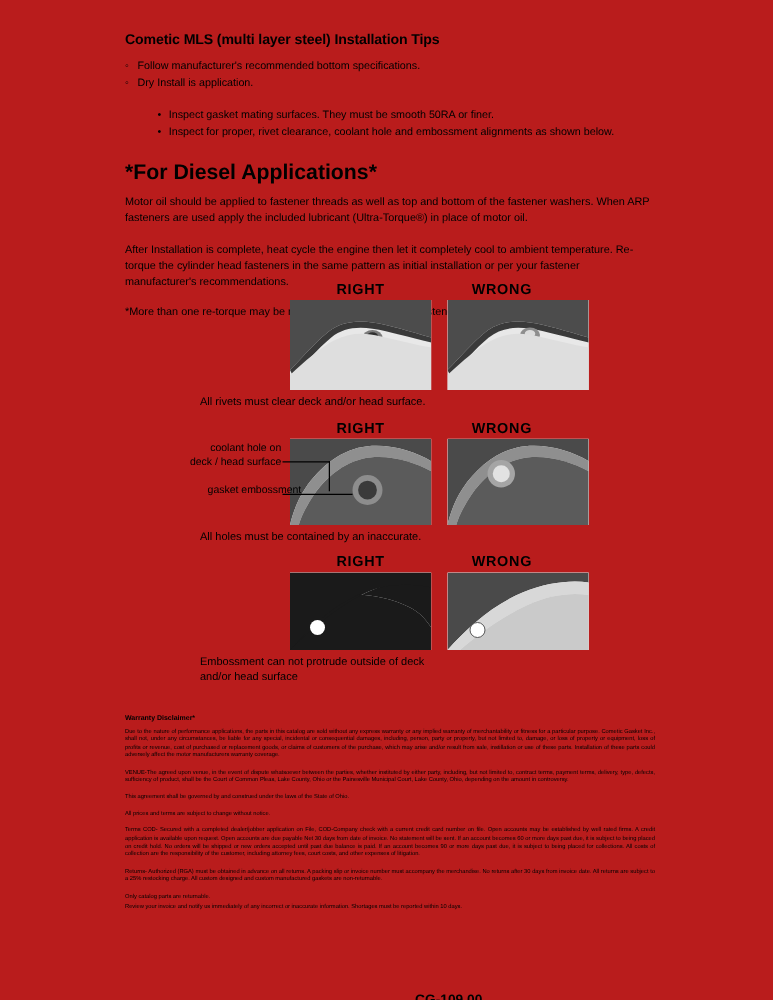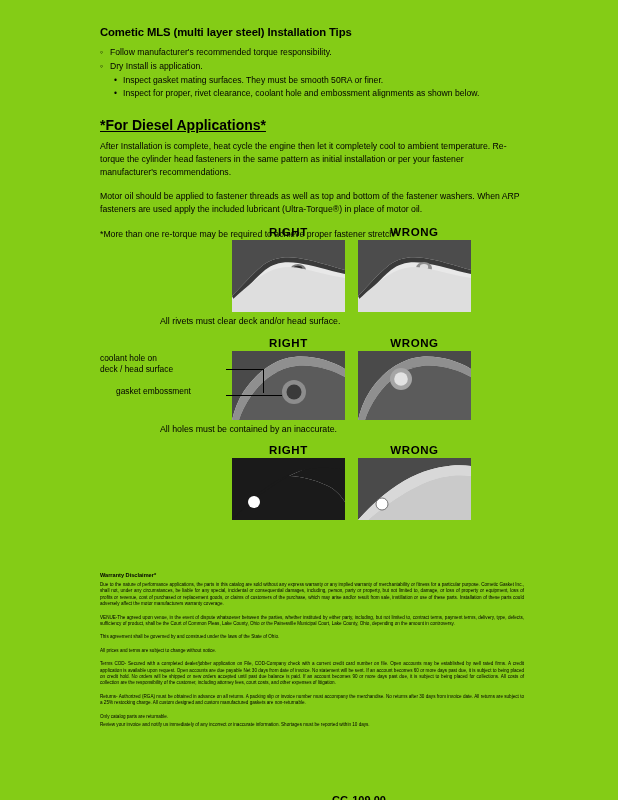--- a/index.html
+++ b/index.html
@@ -13,21 +13,21 @@
     position: relative;
     font-family: "Liberation Sans", sans-serif;
     color: #000000;
     overflow: hidden;
   }
   .page {
     position: absolute;
     left: 0; top: 0;
     width: 618px;
     height: 800px;
-    background: #84cc16;
+    background: #b91c1c;
   }
   .content {
     position: absolute;
     left: 100px;
     top: 26px;
     width: 420px;
   }
   h1.title {
     font-size: 11.3px;
     font-weight: bold;
@@ -48,41 +48,40 @@
   }
   ul.bullets > li::before {
     content: "\25E6";
     position: absolute;
     left: 0;
     top: 0;
     font-size: 8.6px;
   }
   ul.subbullets {
     list-style: none;
-    margin: 0;
+    margin: 12px;
     padding: 0 0 0 14px;
   }
   ul.subbullets > li {
     font-size: 8.6px;
     line-height: 13.4px;
     padding-left: 9px;
     position: relative;
   }
   ul.subbullets > li::before {
     content: "\2022";
     position: absolute;
     left: 0;
     top: 0;
     font-size: 8.6px;
   }
   h2.subtitle {
-    font-size: 14px;
+    font-size: 17px;
     font-weight: bold;
     margin: 16px 0 7px 0;
-    text-decoration: underline;
   }
   p.para {
     font-size: 8.7px;
     line-height: 13.2px;
     margin: 0 0 11px 0;
   }
   p.para.last { margin-bottom: 0; }
 
   
   .figures {
@@ -90,21 +89,20 @@
     left: 100px;
     top: 226px;
     width: 420px;
   }
   .figrow {
     position: relative;
     margin-bottom: 3px;
   }
   .fighead {
     display: flex;
-    gap: 13px;
     margin-left: 132px;
   }
   .fighead .lbl {
     width: 113px;
     text-align: center;
     font-size: 11.5px;
     font-weight: bold;
     letter-spacing: 0.6px;
     padding-bottom: 2px;
   }
@@ -121,20 +119,21 @@
   }
   .figcap {
     margin-left: 60px;
     font-size: 8.8px;
     margin-top: 4px;
     line-height: 11.5px;
   }
   .annot {
     position: absolute;
     font-size: 8.4px;
+    text-align: right;
     line-height: 11px;
   }
   .leader {
     position: absolute;
     height: 1px;
     background: #000;
   }
 
   
   .warranty {
@@ -169,31 +168,31 @@
 </style>
 </head>
 <body>
 
 <div class="page">
 
   <div class="content">
     <h1 class="title">Cometic MLS (multi layer steel) Installation Tips</h1>
 
     <ul class="bullets">
-      <li>Follow manufacturer's recommended torque responsibility.</li>
+      <li>Follow manufacturer's recommended bottom specifications.</li>
       <li>Dry Install is application.</li>
     </ul>
     <ul class="subbullets">
       <li>Inspect gasket mating surfaces.  They must be smooth 50RA or finer.</li>
       <li>Inspect for proper, rivet clearance, coolant hole and embossment alignments as shown below.</li>
     </ul>
 
     <h2 class="subtitle">*For Diesel Applications*</h2>
+    <p class="para">Motor oil should be applied to fastener threads as well as top and bottom of the fastener washers.  When ARP fasteners are used apply the included lubricant (Ultra-Torque®) in place of motor oil.</p>
     <p class="para">After Installation is complete, heat cycle the engine then let it completely cool to ambient temperature. Re-torque the cylinder head fasteners in the same pattern as initial installation or per your fastener manufacturer's recommendations.</p>
-    <p class="para">Motor oil should be applied to fastener threads as well as top and bottom of the fastener washers.  When ARP fasteners are used apply the included lubricant (Ultra-Torque®) in place of motor oil.</p>
     <p class="para last">*More than one re-torque may be required to achieve proper fastener stretch*</p>
   </div>
 
   <div class="figures">
 
     <div class="figrow">
       <div class="fighead">
         <div class="lbl">RIGHT</div>
         <div class="lbl">WRONG</div>
       </div>
@@ -284,20 +283,24 @@
         </div>
         <div class="figbox" style="height:62px;">
           <svg width="113" height="62" viewBox="0 0 113 62">
             <rect x="0" y="0" width="113" height="62" fill="#ececec"></rect>
             <path d="M0,62 C16,44 36,26 60,16 C80,8 98,6 113,8 L113,0 L0,0 Z" fill="#4a4a4a"></path>
             <path d="M0,62 C16,44 36,26 60,16 C80,8 98,6 113,8 L113,18 C98,16 82,18 64,26 C44,35 24,50 10,62 Z" fill="#d8d8d8"></path>
             <path d="M10,62 C24,50 44,35 64,26 C82,18 98,16 113,18 L113,62 Z" fill="#cacaca"></path>
             <circle cx="24" cy="46" r="6" fill="#ffffff" stroke="#555" stroke-width="0.8"></circle>
           </svg>
         </div>
+      </div>
+      <div class="figcap">
+        <div>Embossment can not protrude outside of deck</div>
+        <div>and/or head surface</div>
       </div>
     </div>
   </div>
 
   <div class="warranty">
     <h3>Warranty Disclaimer*</h3>
     <p>Due to the nature of performance applications, the parts in this catalog are sold without any express warranty or any implied warranty of merchantability or fitness for a particular purpose.  Cometic Gasket Inc., shall not, under any circumstances, be liable for any special, incidental or consequential damages, including, person, party or property, but not limited to, damage, or loss of property or equipment, loss of profits or revenue, cost of purchased or replacement goods, or claims of customers of the purchase, which may arise and/or result from sale, instillation or use of these parts.  Installation of these parts could adversely affect the motor manufacturers warranty coverage.</p>
     <p>VENUE-The agreed upon venue, in the event of dispute whatsoever between the parties, whether instituted by either party, including, but not limited to, contract terms, payment terms, delivery, type, defects, sufficiency of product, shall be the Court of Common Pleas, Lake County, Ohio or the Painesville Municipal Court, Lake County, Ohio, depending on the amount in controversy.</p>
     <p>This agreement shall be governed by and construed under the laws of the State of Ohio.</p>
     <p>All prices and terms are subject to change without notice.</p>

